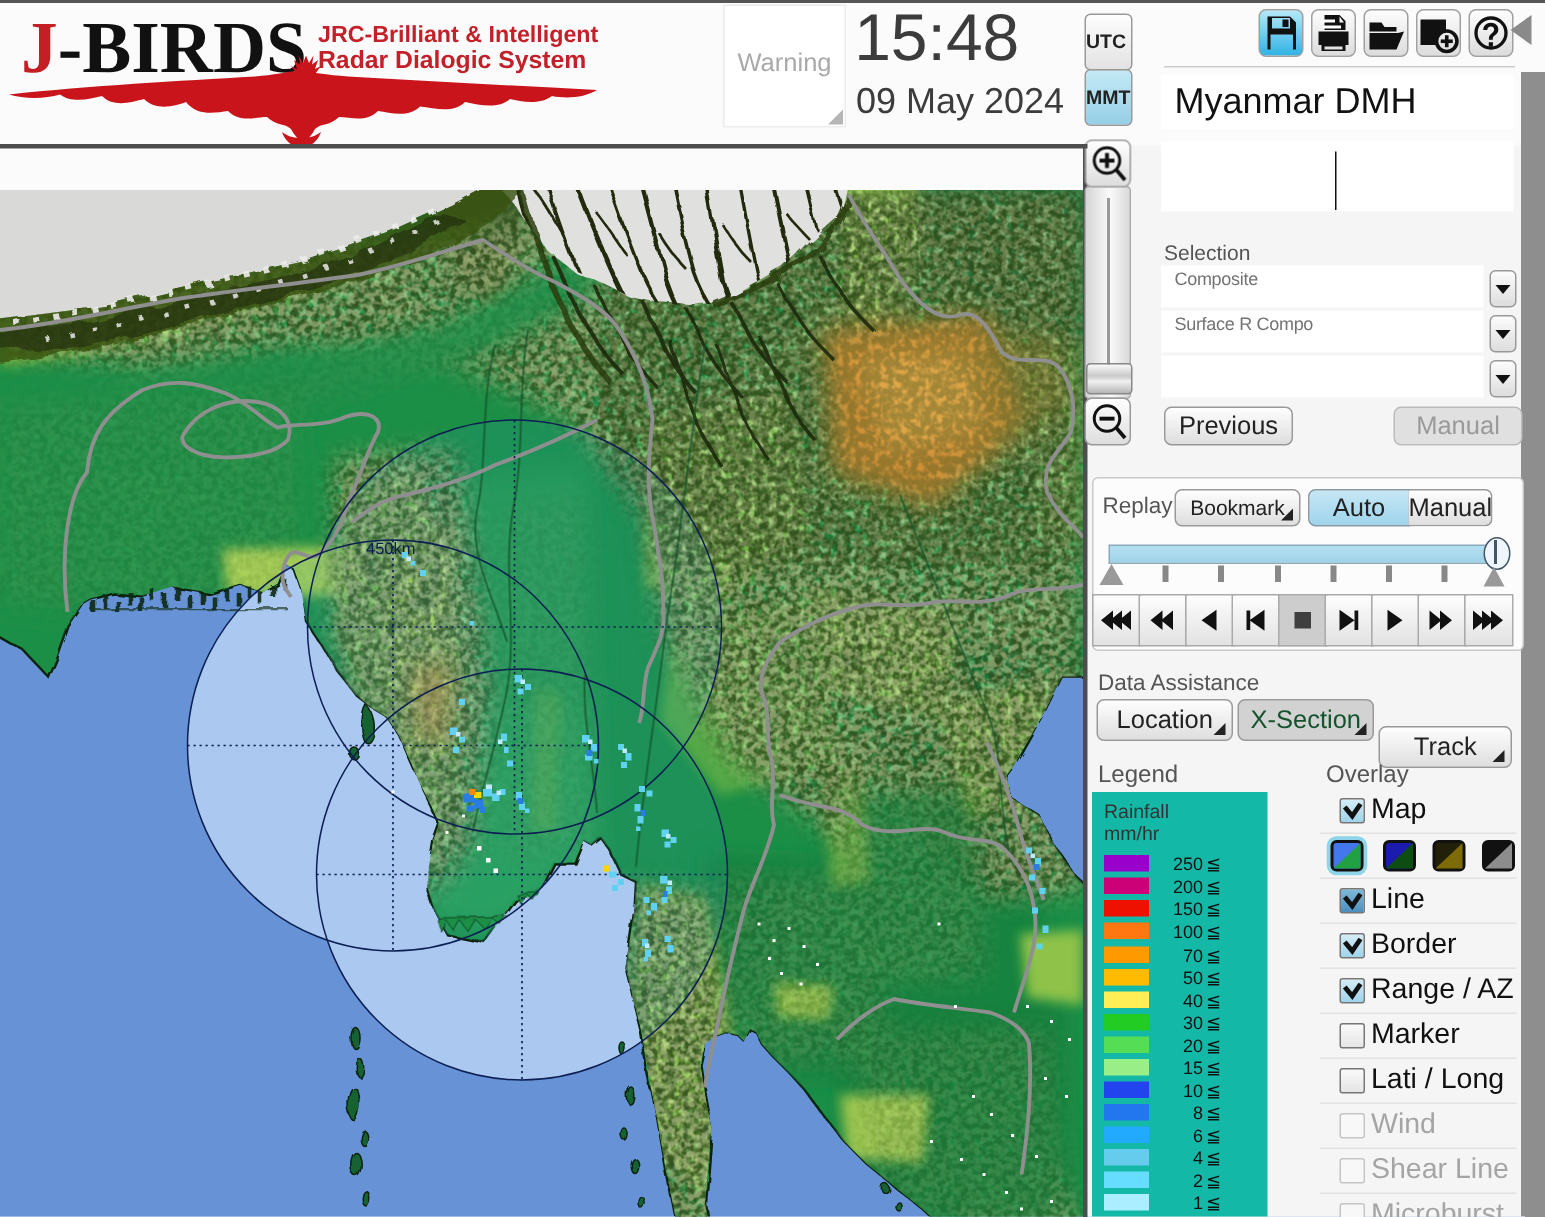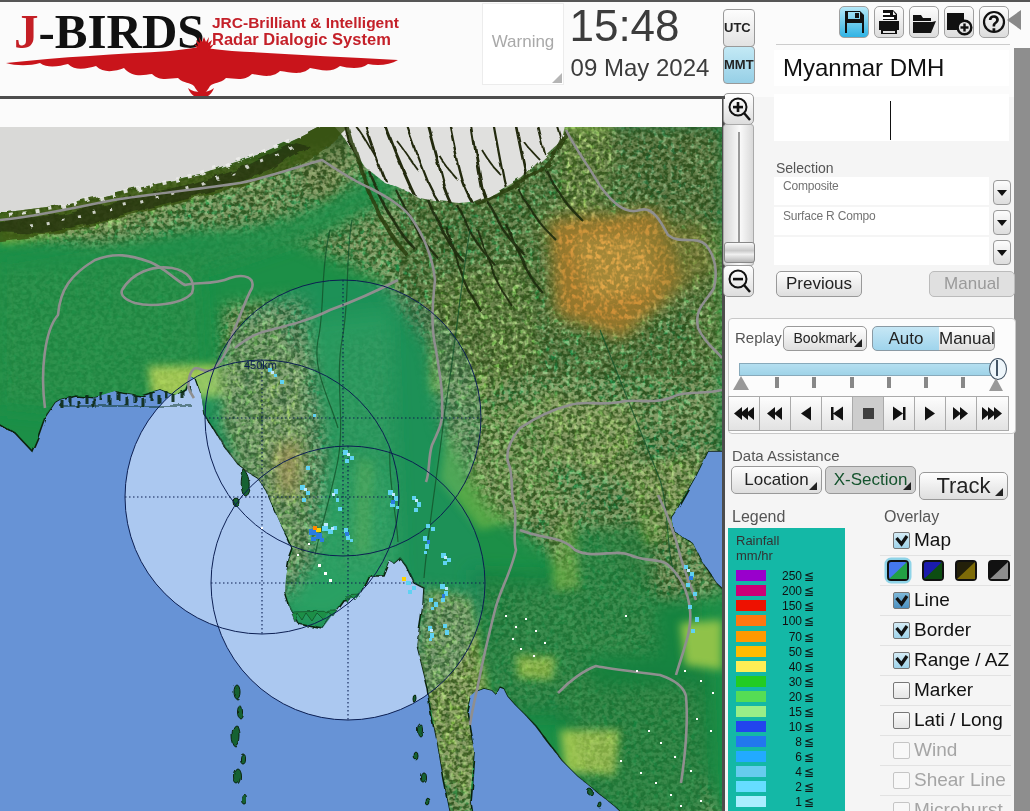--- a/index.html
+++ b/index.html
@@ -558,21 +558,21 @@
           <path fill="#111" d="M7,10 l8,6.5 l-8,6.5 Z M14,10 l8,6.5 l-8,6.5 Z"></path>
         </svg></div>
     <div class="pbtn" style="left:248px"><svg width="30" height="33">
           <path fill="#111" d="M5,16.5 l8,6.5 v-13 Z M11,16.5 l8,6.5 v-13 Z M17,16.5 l8,6.5 v-13 Z" transform="scale(-1,1) translate(-30,0)"></path>
         </svg></div>
   </div>
 
   <div class="plabel" style="left:732px;top:447px;font-size:15px;">Data Assistance</div>
   <div class="btn cornertri" style="left:731px;top:466px;width:89px;height:26px;font-size:17px;line-height:26px;">Location</div>
   <div class="btn cornertri" style="left:825px;top:466px;width:89px;height:26px;font-size:17px;line-height:26px;background:#d2d2d2;color:#14532d;">X-Section</div>
-  <div class="btn cornertri" style="left:919px;top:472px;width:87px;height:26px;font-size:22px;line-height:26px;">Track</div>
+  <div class="btn cornertri" style="left:919px;top:484px;width:87px;height:26px;font-size:17px;line-height:26px;">Track</div>
 
   <div class="plabel" style="left:732px;top:508px;font-size:16px;">Legend</div>
   <div class="plabel" style="left:884px;top:508px;font-size:16px;">Overlay</div>
   <div id="legendbox">
     <div style="position:absolute;left:8px;top:5px;font-size:13px;color:#333;">Rainfall</div>
     <div style="position:absolute;left:8px;top:20px;font-size:13px;color:#333;">mm/hr</div>
     <svg width="117" height="283" style="position:absolute;left:0;top:0;">
       <g font-size="12" fill="#111" text-anchor="end" font-family="Liberation Sans,sans-serif">
       <rect x="8" y="42" width="30" height="11" fill="#9900cc"></rect>
           <text x="74" y="52">250</text>

